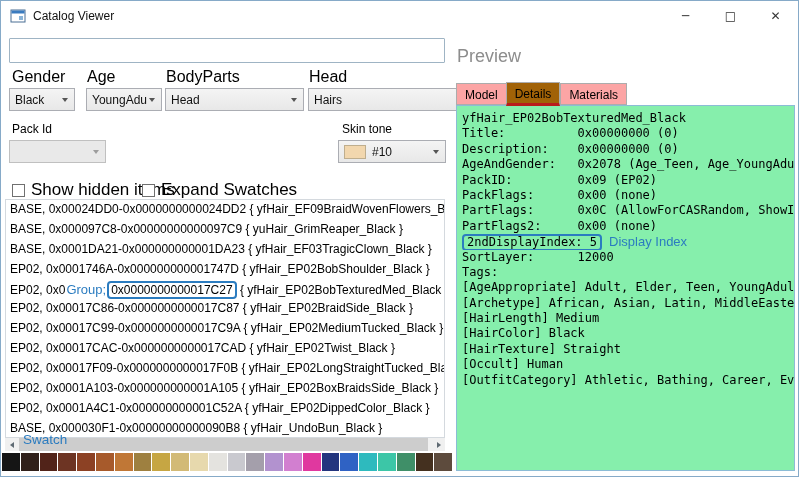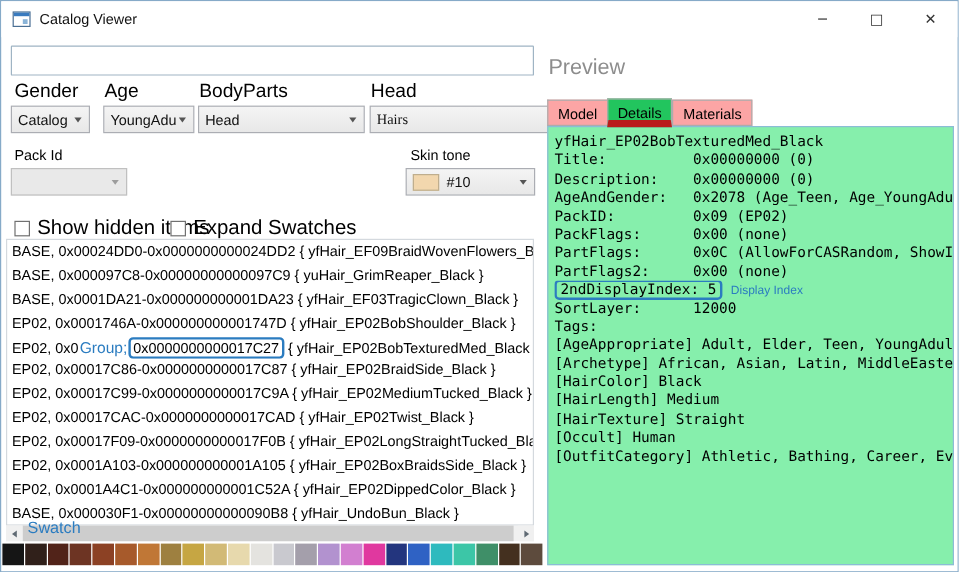--- a/index.html
+++ b/index.html
@@ -30,21 +30,21 @@
   .combo { position:absolute; height:23px; border:1px solid #abadb3;
            background:linear-gradient(#f4f4f4,#e8e8e8); display:flex; align-items:center;
            font-size:12px; padding-left:5px; }
   .combo .combo-value { flex:1; white-space:nowrap; overflow:hidden; color:#111; }
   .combo-arrow { width:0; height:0; border-left:3.5px solid transparent;
                  border-right:3.5px solid transparent; border-top:4.5px solid #555;
                  margin:0 6px 0 2px; flex:none; }
   .combo.gender   { top:87px; left:8px;   width:66px; }
   .combo.age      { top:87px; left:85px;  width:76px;text-align:right; }
   .combo.bodyparts{ top:87px; left:164px; width:139px; }
-  .combo.head     { top:87px; left:307px; width:164px;font-family:Liberation Serif, serif; }
+  .combo.head     { top:87px; left:307px; width:164px; }
 
   .plabel { position:absolute; top:121px; font-size:12px; }
   .plabel.packid{left:11px} .plabel.skintone{left:341px}
   .combo.pack { top:139px; left:8px; width:97px; background:#e9e9e9; border-color:#c0c0c0; }
   .combo.pack .combo-arrow { border-top-color:#9d9d9d; }
   .combo.skintone-combo { top:139px; left:337px; width:108px; }
   .skin-swatch { width:22px; height:14px; border:1px solid #bfae8e; flex:none; margin-right:6px; }
 
   
   .check-group { position:absolute; top:179px; display:flex; align-items:center; }
@@ -82,32 +82,32 @@
                 display:flex; gap:1px; background:#fff; }
   .swatch { flex:1; }
 
   
   .preview-heading { position:absolute; left:456px; top:45px; font-size:18px; color:#8d8d8d; }
 
   .tabs { position:absolute; left:455px; top:81px; display:flex; align-items:flex-end; z-index:2; }
   .tab { box-sizing:border-box; height:22px; padding:4px 8px 0; font-size:12px;
          border:1px solid #acacac; border-right:none; background:#fca5a5; color:#000; }
   .tab:last-child { border-right:1px solid #acacac; }
-  .tab.active { height:24px; background:#22c55e; border-right:1px solid #acacac;
-                border-bottom:6px solid #b91c1c; margin-bottom:-1px; position:relative; z-index:3; }
+  .tab.active { height:24px; background:#a16207; border-right:1px solid #acacac;
+                border-bottom:3px solid #b91c1c; margin-bottom:-1px; position:relative; z-index:3; }
 
   .details-page { position:absolute; left:455px; top:104px; width:339px; height:366px;
                   border:1px solid var(--c-details-border,#8cbcd6); background:#86efac;
                   overflow:hidden; padding:5px 0 0 5px; }
   .details-text { font-family:"DejaVu Sans Mono",monospace; font-size:12px;
                   line-height:15.4px; color:#000; }
   .dline { white-space:pre; overflow:hidden; height:15.4px; }
   .details-text .anno-box { line-height:13px; height:17px; margin:-3px 0; padding:0 3px; }
   .details-text .anno-label-prop { font-family:"Liberation Sans",sans-serif;
-                                   font-size:10px; margin-left:7px; }
+                                   font-size:13px; margin-left:7px; }
 </style>
 </head>
 <body>
 
 <div class="window">
 
   <div class="titlebar">
     <span class="app-icon">
       <svg width="16" height="16" viewBox="0 0 16 16">
         <rect x="1" y="2" width="14" height="12" fill="#ffffff" stroke="#4a6f94"></rect>
@@ -130,21 +130,21 @@
   </div>
 
   <input class="search" value="" style="">
 
   <span class="flabel gender">Gender</span>
   <span class="flabel age">Age</span>
   <span class="flabel bodyparts">BodyParts</span>
   <span class="flabel head">Head</span>
 
   <div class="combo gender">
-    <span class="combo-value">Catalog</span>
+    <span class="combo-value">Black</span>
     <span class="combo-arrow"></span>
   </div>
   <div class="combo age">
     <span class="combo-value">YoungAdu</span>
     <span class="combo-arrow"></span>
   </div>
   <div class="combo bodyparts">
     <span class="combo-value">Head</span>
     <span class="combo-arrow"></span>
   </div>
@@ -244,21 +244,21 @@
         <div class="dline">AgeAndGender:   0x2078 (Age_Teen, Age_YoungAdul</div>
         <div class="dline">PackID:         0x09 (EP02)</div>
         <div class="dline">PackFlags:      0x00 (none)</div>
         <div class="dline">PartFlags:      0x0C (AllowForCASRandom, ShowIn</div>
         <div class="dline">PartFlags2:     0x00 (none)</div>
         <div class="dline"><span class="anno-box">2ndDisplayIndex: 5</span><span class="anno-text anno-label-prop">Display Index</span></div>
         <div class="dline">SortLayer:      12000</div>
         <div class="dline">Tags:</div>
         <div class="dline">[AgeAppropriate] Adult, Elder, Teen, YoungAdult</div>
         <div class="dline">[Archetype] African, Asian, Latin, MiddleEastern</div>
+        <div class="dline">[HairLength] Medium</div>
         <div class="dline">[HairColor] Black</div>
-        <div class="dline">[HairLength] Medium</div>
         <div class="dline">[HairTexture] Straight</div>
         <div class="dline">[Occult] Human</div>
         <div class="dline">[OutfitCategory] Athletic, Bathing, Career, Eve</div>
       </div>
   </div>
 
 </div>
 
 </body></html>

